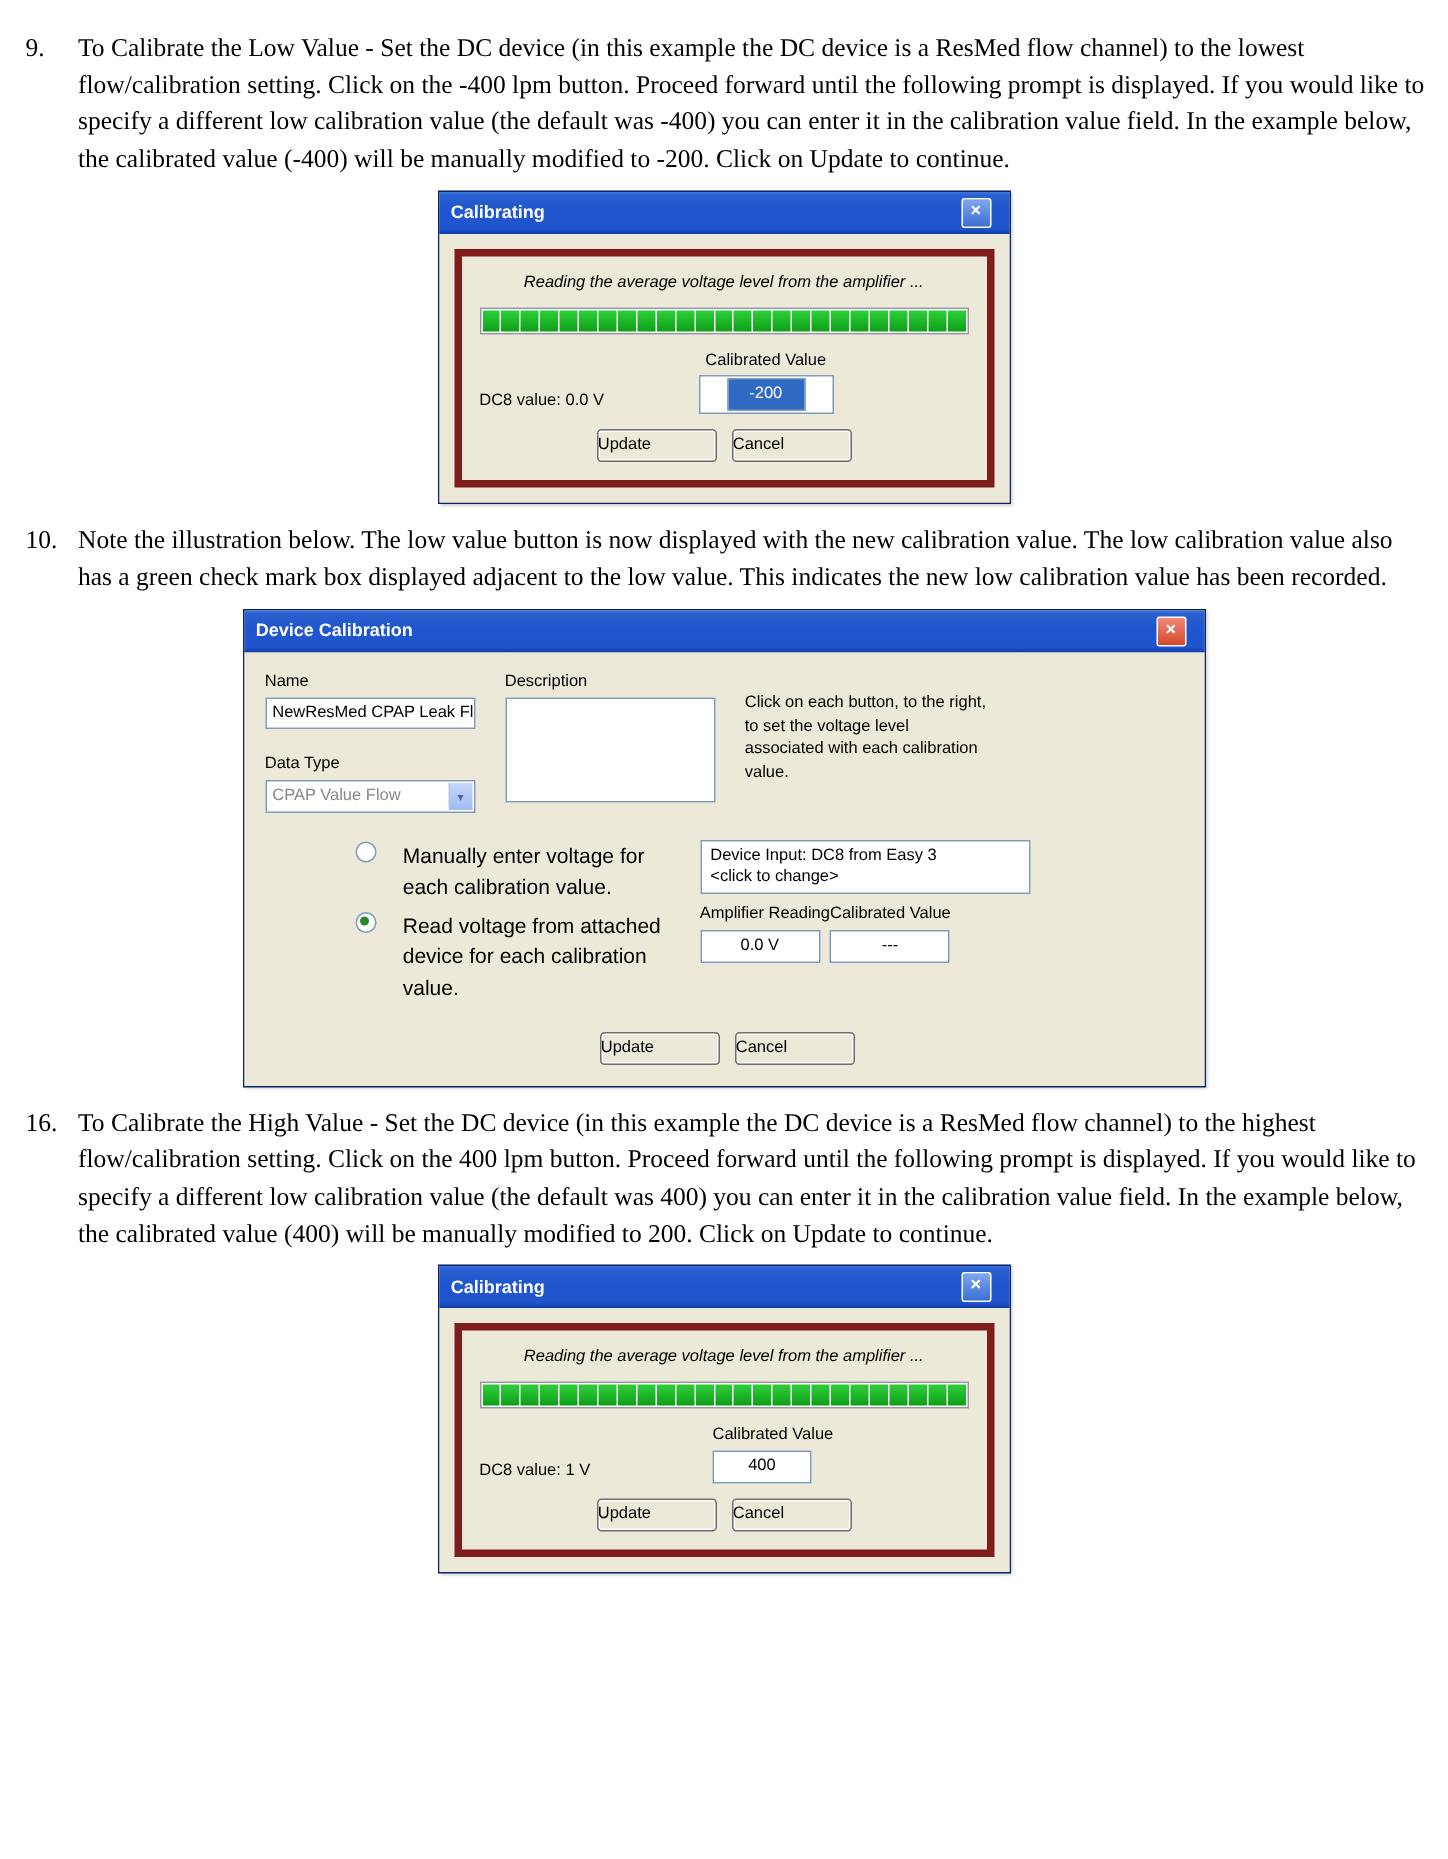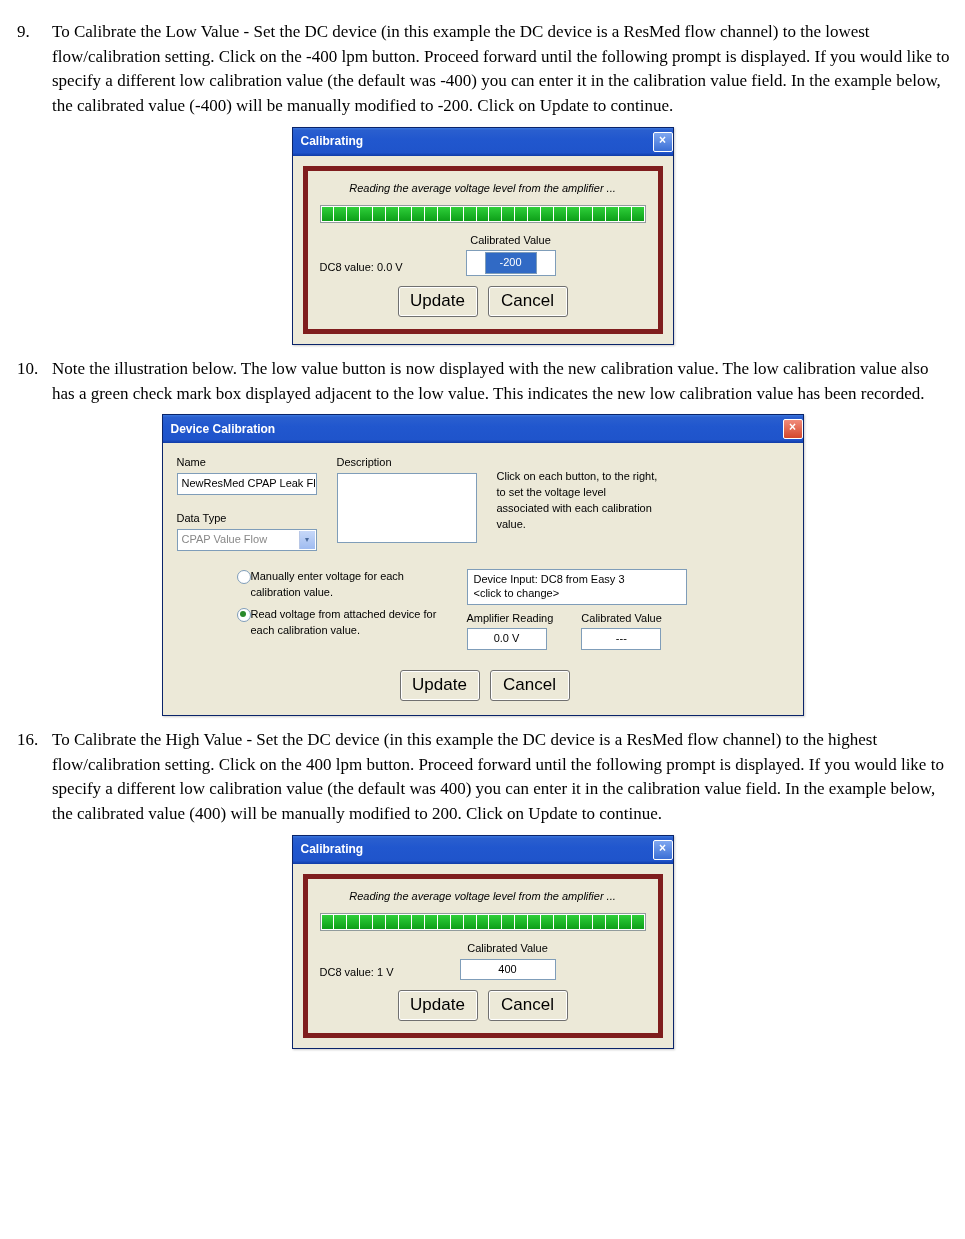--- a/index.html
+++ b/index.html
@@ -39,21 +39,21 @@
     font-family: Tahoma, Verdana, sans-serif;
     font-size: 11px;
     color: #000;
     text-align: left;
     box-shadow: 1px 1px 2px rgba(0,0,0,0.2);
   }
   .xp-titlebar {
     background: linear-gradient(to bottom, #3b77dd 0%, #2a5fcf 8%, #2157ce 40%, #1f54cb 88%, #0f3ba6 100%);
     color: #fff;
     font-weight: bold;
-    padding: 4px 0 4px 8px;
+    padding: 4px 12px 4px 8px;
     display: flex;
     justify-content: space-between;
     align-items: center;
     font-size: 12px;
   }
   .xp-close {
     width: 18px;
     height: 18px;
     border-radius: 2px;
     background: linear-gradient(to bottom, #f08b7a, #d4472b);
@@ -91,27 +91,26 @@
     display: flex;
     gap: 1px;
     height: 100%;
   }
   .progress-block {
     flex: 1;
     background: linear-gradient(to bottom, #2fcf3a, #0d9f18);
   }
   .xp-button {
     font-family: Tahoma, sans-serif;
-    font-size: 17px;
+    font-size: 11px;
     background: #ece9d8;
     border: 1px solid #707070;
     border-radius: 3px;
     padding: 2px 0;
     width: 78px;
-    text-align: center;
     cursor: pointer;
     box-shadow: inset 0 0 0 1px #fff;
   }
   .xp-input {
     font-family: Tahoma, sans-serif;
     font-size: 11px;
     background: #fff;
     border: 1px solid #7f9db9;
     padding: 2px 4px;
     box-sizing: border-box;
@@ -141,22 +140,22 @@
     border: 1px solid #7f9db9;
     background: #fff;
     padding: 2px 4px;
     font-size: 11px;
     text-align:center;
     box-sizing:border-box;
   }
   .xp-radio, .xp-checkbox {
     display:inline-flex;
     align-items:flex-start;
-    gap:0;
-    font-size:11px;
+    gap:18px;
+    font-size:14px;
   }
   .xp-radio-dot {
     width:12px;height:12px;border-radius:50%;
     border:1px solid #7f9db9;background:#fff;
     flex-shrink:0;margin-top:1px;
     position:relative;
   }
   .xp-radio-dot.checked::after{
     content:"";position:absolute;left:2px;top:2px;width:6px;height:6px;
     border-radius:50%;background:#2a8a2a;
@@ -280,21 +279,21 @@
           <label class="xp-radio">
             <span class="xp-radio-dot checked"></span>
             <span>Read voltage from attached device for each calibration value.</span>
           </label>
         </div>
         <div style="width:220px">
           <div class="xp-static-box" style="text-align:left;padding:3px 6px;line-height:1.25">
             <span>Device Input: DC8 from Easy 3</span><br>
             <span>&lt;click to change&gt;</span>
           </div>
-          <div class="row" style="gap:28px;margin-top:6px">
+          <div class="row" style="gap:0;margin-top:6px">
             <div style="text-align:center">
               <div>Amplifier Reading</div>
               <div class="xp-static-box" style="width:80px;margin-top:2px">0.0 V</div>
             </div>
             <div style="text-align:center">
               <div>Calibrated Value</div>
               <div class="xp-static-box" style="width:80px;margin-top:2px">---</div>
             </div>
           </div>
         </div>
@@ -348,21 +347,21 @@
               <div class="progress-block"></div>
               <div class="progress-block"></div>
               <div class="progress-block"></div>
               <div class="progress-block"></div>
           </div>
         </div>
         <div class="row" style="align-items:flex-end;gap:30px">
           <div style="flex:1">DC8 value:   1  V</div>
           <div style="text-align:center">
             <div>Calibrated Value</div>
-            <div class="xp-static-box" style="width:96px;margin-top:2px">400</div>
+            <div class="xp-static-box" style="width:66px;margin-top:2px">400</div>
           </div>
           <div style="width:60px"></div>
         </div>
         <div class="row" style="justify-content:center;gap:10px;margin-top:10px">
           <div class="xp-button">Update</div>
           <div class="xp-button">Cancel</div>
         </div>
       </div>
     </div>
   </div>

